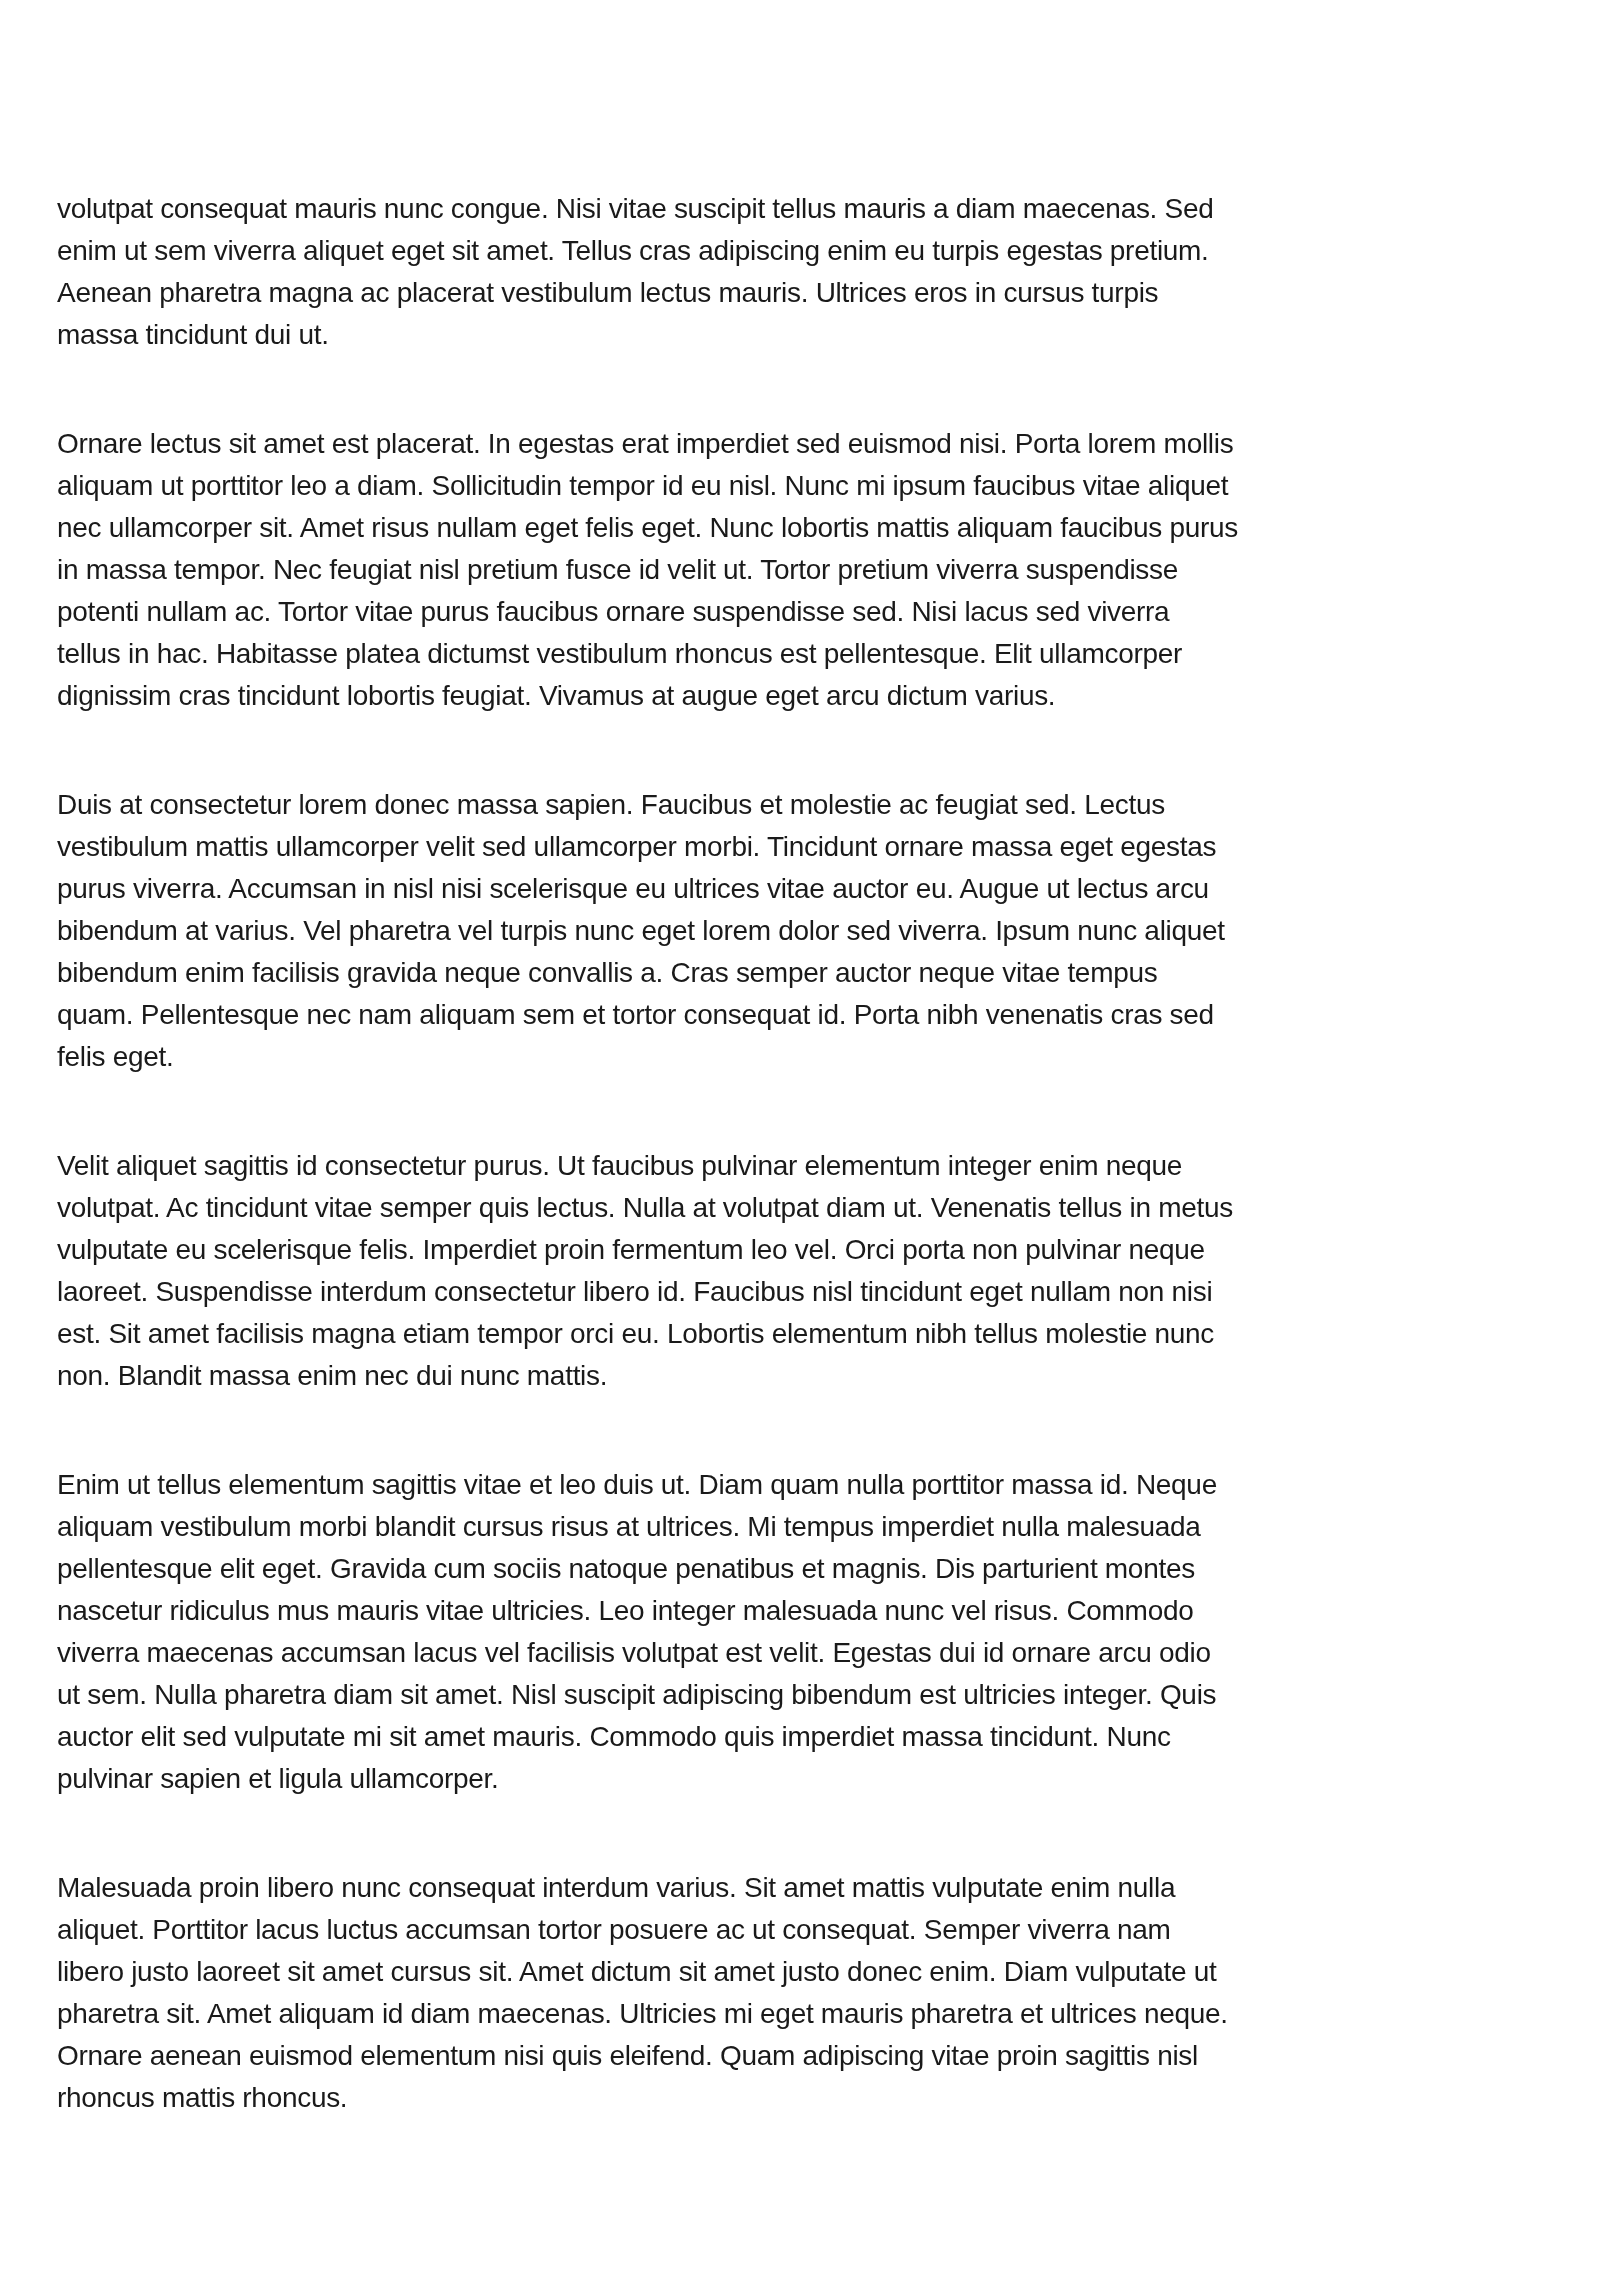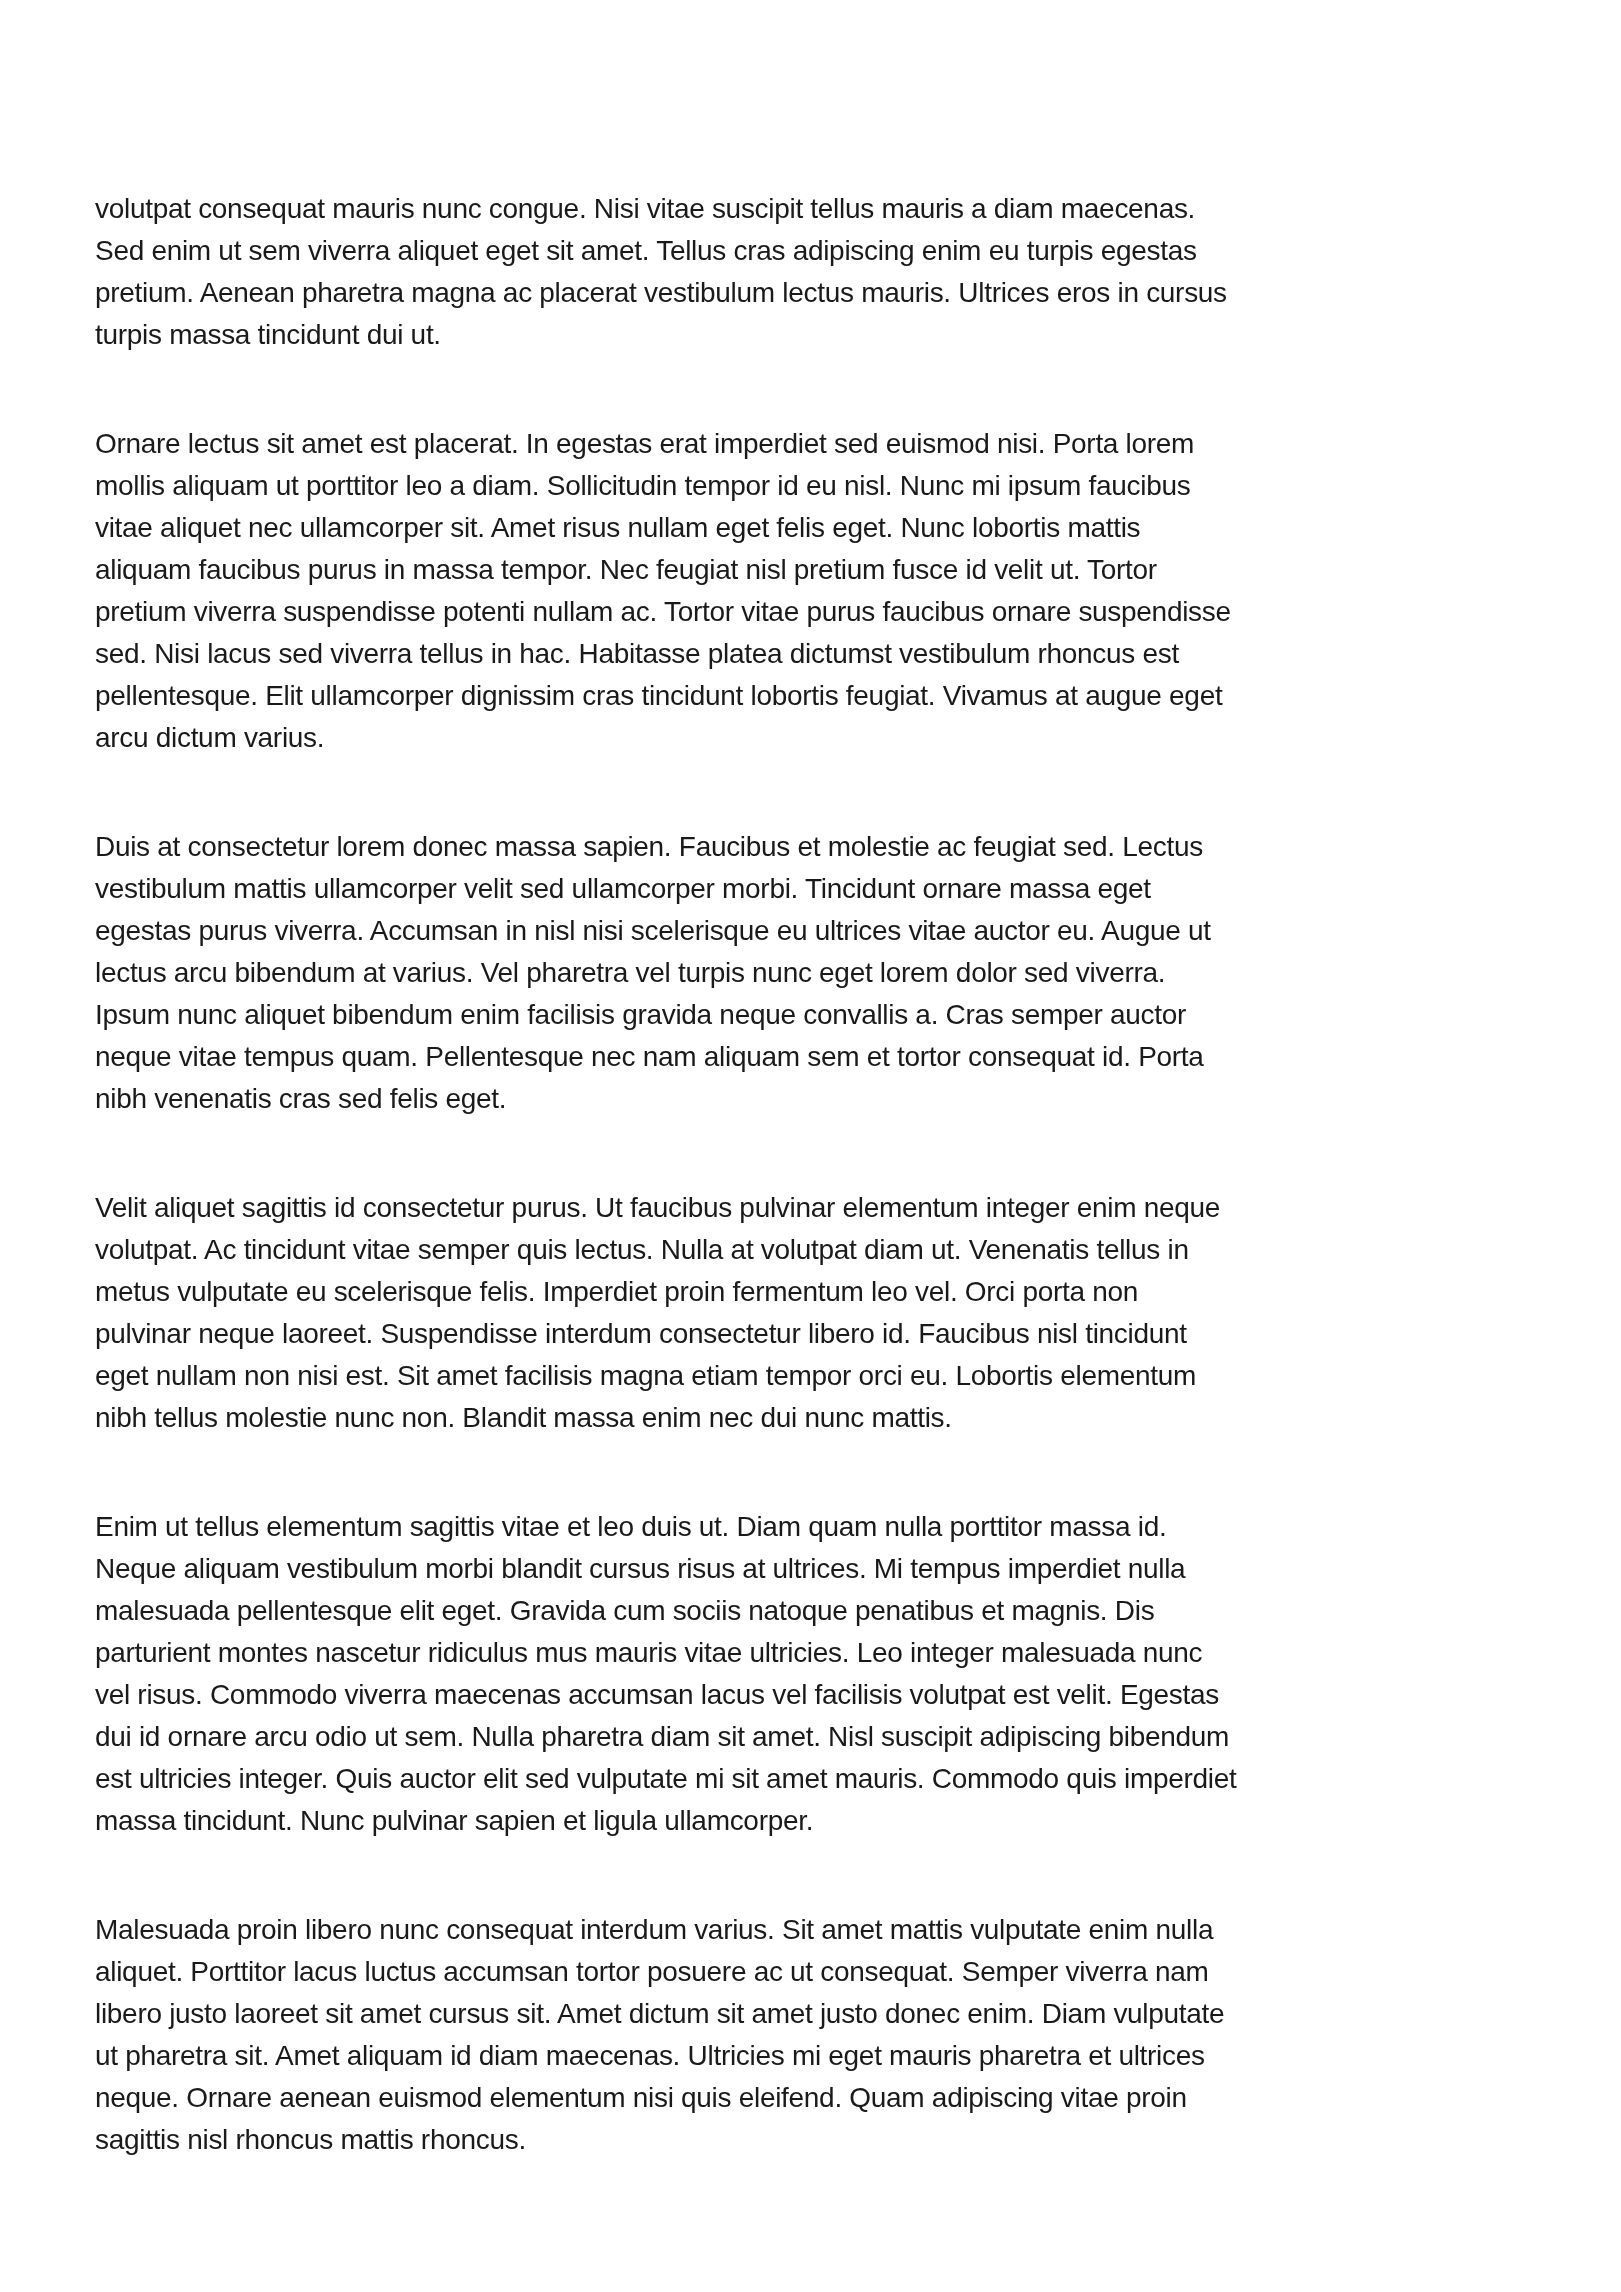--- a/index.html
+++ b/index.html
@@ -10,21 +10,21 @@
   body {
     width: 1621px;
     height: 2293px;
     overflow: hidden;
   }
   .page {
     box-sizing: border-box;
     width: 1435px;
     height: 2293px;
     background: #ffffff;
-    padding: 188px 196px 0 95px;
+    padding: 188px 196px 0 57px;
   }
   .para {
     font-family: "Liberation Sans", sans-serif;
     font-size: 28px;
     line-height: 42px;
     letter-spacing: -0.3px;
     color: #1a1a1a;
     max-width: 1288px;
     margin: 0 0 67px 0;
     text-align: left;

